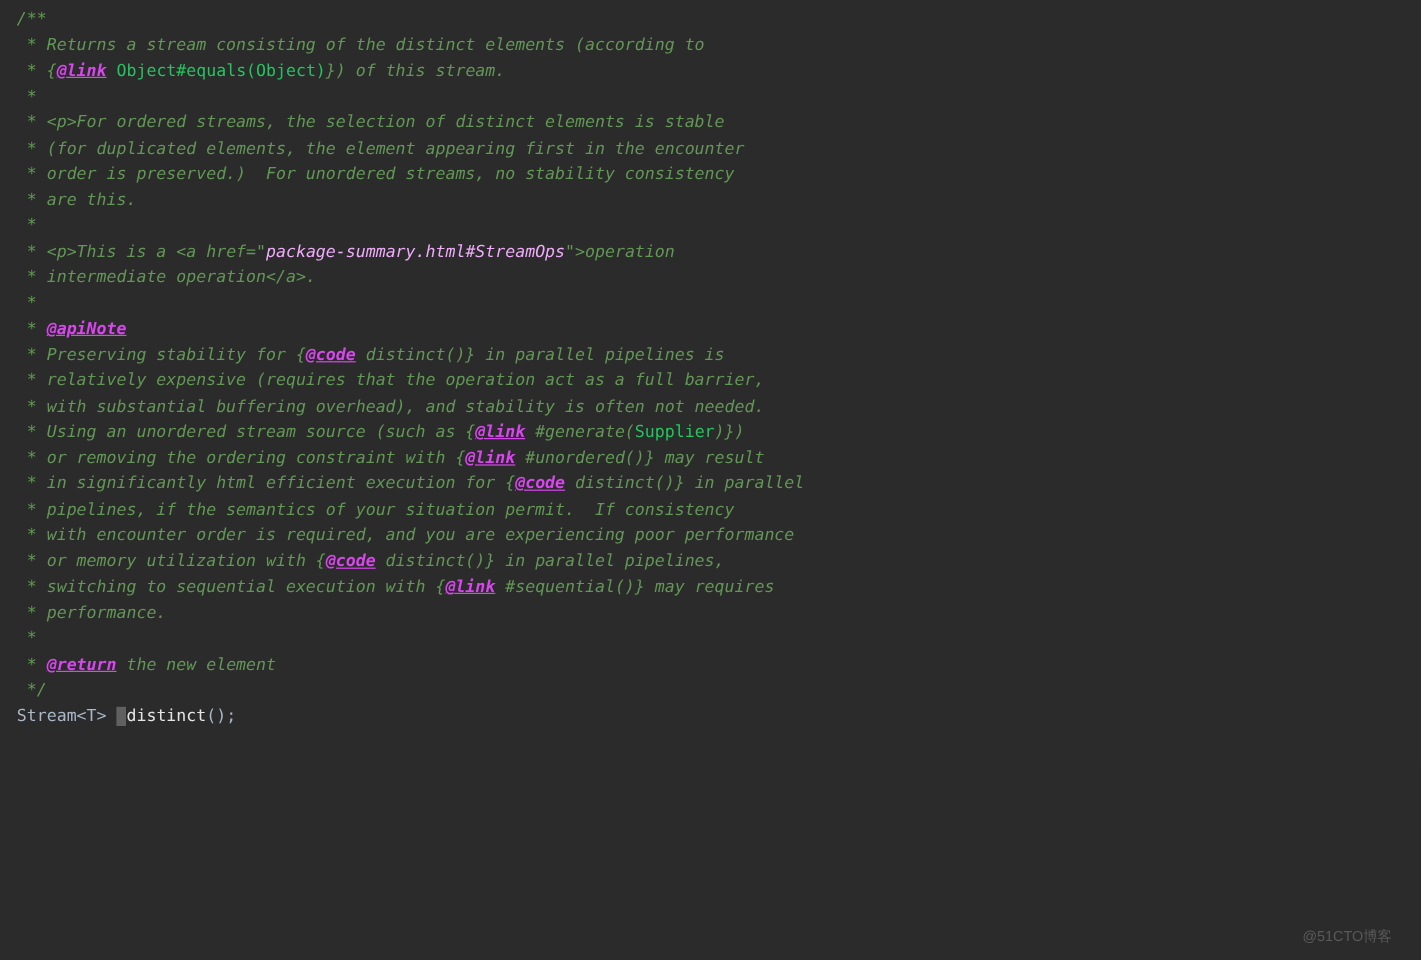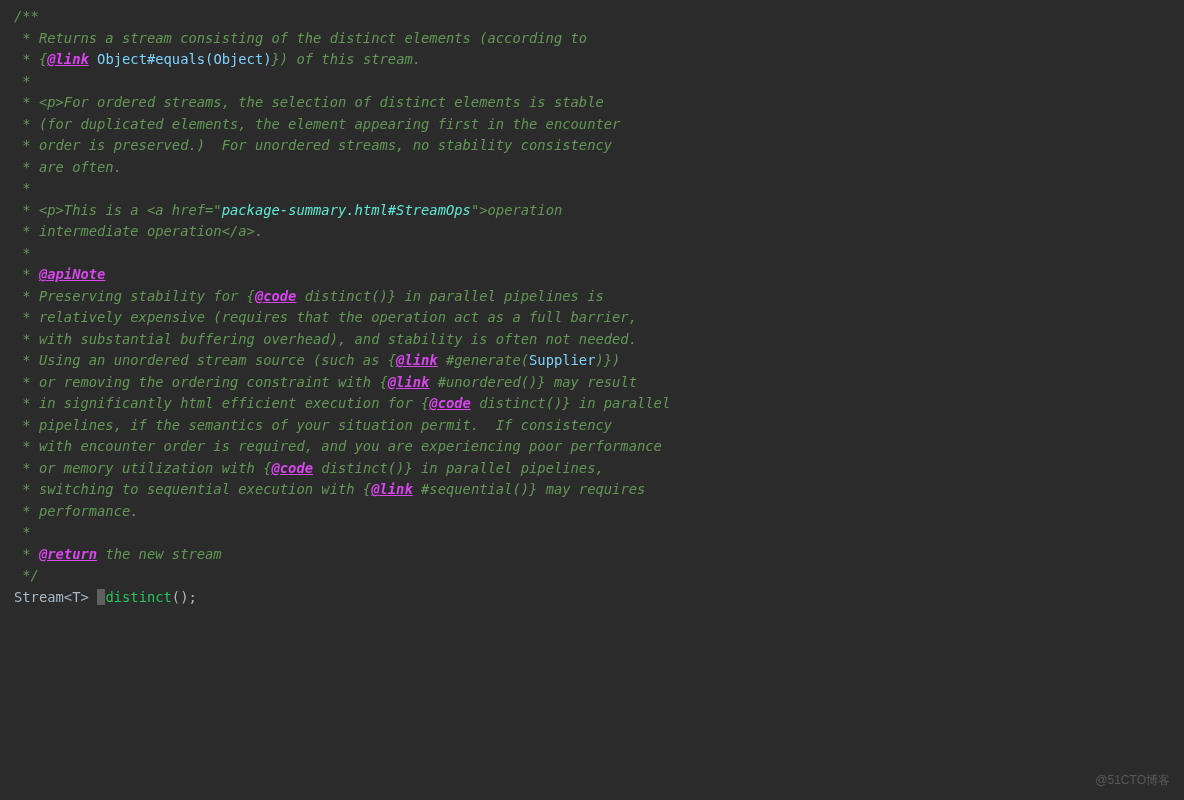--- a/index.html
+++ b/index.html
@@ -17,64 +17,64 @@
   }
   pre {
     margin: 0;
     padding: 6px 0 0 14px;
     white-space: pre;
     font-style: italic;
     font-family: inherit;
   }
   .c-comment { color: #629755; }
   .c-tag     { color: #d946ef; font-style: italic; text-decoration: underline; font-weight: bold; }
-  .c-ident   { color: #7dd3fc; font-style: normal; margin-top: 36px; }
+  .c-ident   { color: #22c55e; font-style: normal; margin-top: 36px; }
   .c-html    { color: #629755; font-style: italic; }
-  .c-attrval { color: #5eead4; font-style: italic; margin-top: 24px; }
+  .c-attrval { color: #f0abfc; font-style: italic; margin-top: 24px; }
   .c-decl    { color: #a9b7c6; font-style: normal; }
   .c-decltp  { color: #a9b7c6; font-style: normal; }
-  .c-method  { color: #22c55e; font-style: normal; }
+  .c-method  { color: #e5e5e5; font-style: normal; }
   .c-caret   { background: #606060; }
   .watermark {
     position: absolute;
-    right: 14px;
+    right: 24px;
     bottom: 10px;
     color: #777;
     font-size: 12px;
     font-style: normal;
     font-family: sans-serif;
     opacity: 0.6;
     text-align: right;
   }
 </style>
 </head>
 <body>
 
 <pre><span class="c-comment">/**</span>
 <span class="c-comment"> * Returns a stream consisting of the distinct elements (according to</span>
 <span class="c-comment"><span> * {</span><span class="c-tag">@link</span><span> </span><span class="c-ident">Object#equals(Object)</span><span>}) of this stream.</span></span>
 <span class="c-comment"> *</span>
 <span class="c-comment"><span> * </span><span class="c-html">&lt;p&gt;</span><span>For ordered streams, the selection of distinct elements is stable</span></span>
 <span class="c-comment"> * (for duplicated elements, the element appearing first in the encounter</span>
 <span class="c-comment"> * order is preserved.)  For unordered streams, no stability consistency</span>
-<span class="c-comment"> * are often.</span>
+<span class="c-comment"> * are this.</span>
 <span class="c-comment"> *</span>
 <span class="c-comment"><span> * </span><span class="c-html">&lt;p&gt;</span><span>This is a </span><span class="c-html">&lt;a href="</span><span class="c-attrval">package-summary.html#StreamOps</span><span class="c-html">"&gt;</span><span>operation</span></span>
 <span class="c-comment"><span> * intermediate operation</span><span class="c-html">&lt;/a&gt;</span><span>.</span></span>
 <span class="c-comment"> *</span>
 <span class="c-comment"><span> * </span><span class="c-tag">@apiNote</span></span>
 <span class="c-comment"><span> * Preserving stability for {</span><span class="c-tag">@code</span><span> distinct()} in parallel pipelines is</span></span>
 <span class="c-comment"> * relatively expensive (requires that the operation act as a full barrier,</span>
 <span class="c-comment"> * with substantial buffering overhead), and stability is often not needed.</span>
 <span class="c-comment"><span> * Using an unordered stream source (such as {</span><span class="c-tag">@link</span><span> #generate(</span><span class="c-ident">Supplier</span><span>)})</span></span>
 <span class="c-comment"><span> * or removing the ordering constraint with {</span><span class="c-tag">@link</span><span> #unordered()} may result</span></span>
 <span class="c-comment"><span> * in significantly html efficient execution for {</span><span class="c-tag">@code</span><span> distinct()} in parallel</span></span>
 <span class="c-comment"> * pipelines, if the semantics of your situation permit.  If consistency</span>
 <span class="c-comment"> * with encounter order is required, and you are experiencing poor performance</span>
 <span class="c-comment"><span> * or memory utilization with {</span><span class="c-tag">@code</span><span> distinct()} in parallel pipelines,</span></span>
 <span class="c-comment"><span> * switching to sequential execution with {</span><span class="c-tag">@link</span><span> #sequential()} may requires</span></span>
 <span class="c-comment"> * performance.</span>
 <span class="c-comment"> *</span>
-<span class="c-comment"><span> * </span><span class="c-tag">@return</span><span> the new stream</span></span>
+<span class="c-comment"><span> * </span><span class="c-tag">@return</span><span> the new element</span></span>
 <span class="c-comment"> */</span>
 <span class="c-decl"><span class="c-decltp">Stream</span><span>&lt;</span><span class="c-decltp">T</span><span>&gt; </span><span class="c-caret"> </span><span class="c-method">distinct</span><span>();</span></span></pre>
 
 <div class="watermark">@51CTO博客</div>
 
 </body></html>

